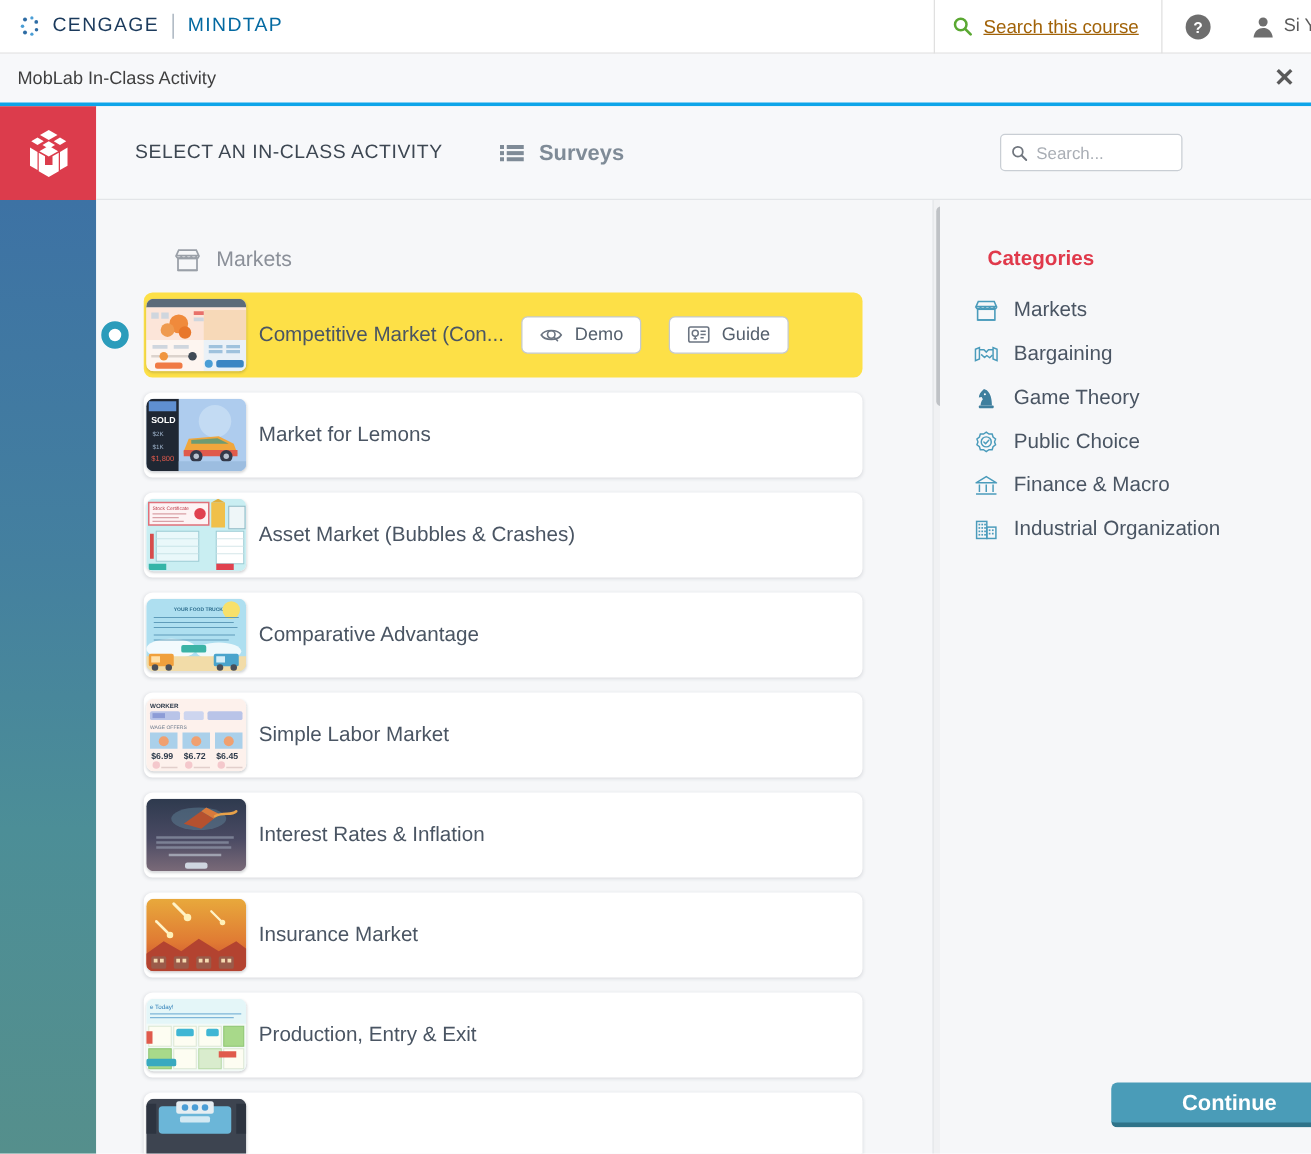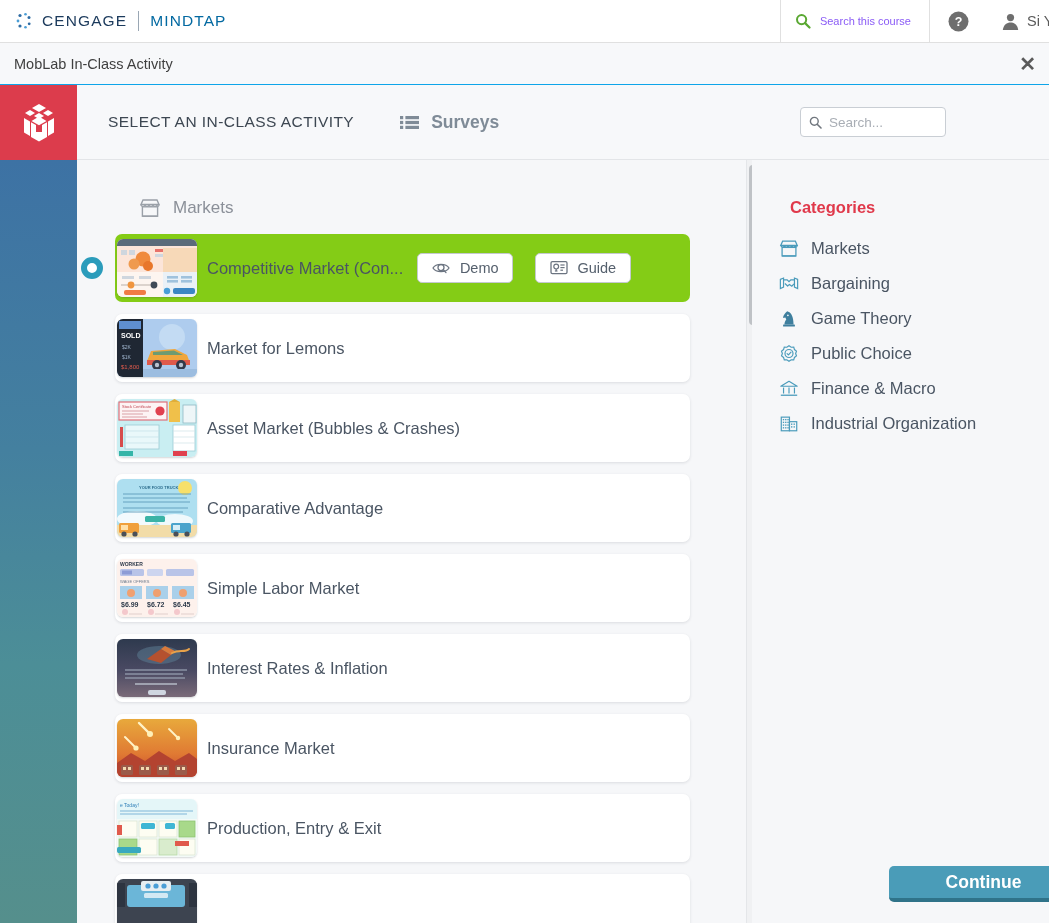--- a/index.html
+++ b/index.html
@@ -29,37 +29,37 @@
   .brand-mindtap {
     font-size: 15.5px; letter-spacing: 1.1px; color: #0369a1; font-weight: 400;
   }
   .cengage-right {
     margin-left: auto; display: flex; align-items: stretch; height: 43px;
   }
   .course-search {
     display: flex; align-items: center; padding: 0 18px 0 14px;
     border-left: 1px solid #e0e0e0; cursor: pointer;
   }
-  .course-search .lbl { font-size: 11px; color: #8b5cf6; margin-left: 9px; }
+  .course-search .lbl { font-size: 15px; color: #a16207; margin-left: 9px; text-decoration: underline; }
   .help-cell {
     display: flex; align-items: center; justify-content: center;
     width: 58px; border-left: 1px solid #e0e0e0; cursor: pointer;
   }
   .user-cell {
     display: flex; align-items: center; padding-left: 14px; width: 62px;
     overflow: hidden; cursor: pointer;
   }
   .user-cell .uname {
     font-size: 14.5px; color: #5a5a5a; margin-left: 7px; white-space: nowrap;
   }
 
   
   .activity-bar {
     position: absolute; left: 0; top: 43px; width: 1049px; height: 42px;
-    background: #f7f8fa; border-bottom: 1px solid #0ea5e9;
+    background: #f7f8fa; border-bottom: 3px solid #0ea5e9;
     display: flex; align-items: center;
   }
   .activity-title {
     margin-left: 14px; font-size: 14.5px; color: #3f3f3f;
   }
   .close-x {
     margin-left: auto; margin-right: 13px; cursor: pointer;
     font-size: 20px; color: #5a5a5a; line-height: 1; font-weight: 600;
   }
 
@@ -128,21 +128,21 @@
   }
   .game-list { margin-top: 16px; }
   .game-row {
     position: relative; margin: 0 0 0 38px; width: 575px; height: 68px;
     background: #ffffff; border-radius: 7px;
     box-shadow: 0 1px 3px rgba(40,50,60,.13);
     display: flex; align-items: center; cursor: pointer;
   }
   .game-row + .game-row { margin-top: 12px; }
   .game-row.selected {
-    background: #84cc16; box-shadow: none;
+    background: #fde047; box-shadow: none;
   }
   .radio-ring {
     position: absolute; left: -34px; top: 50%; transform: translateY(-50%);
     width: 22px; height: 22px; border-radius: 50%;
     border: 6px solid #2b9cbb; background: #ffffff;
   }
   .thumb {
     position: absolute; left: 2px; top: 50%; transform: translateY(-50%);
     width: 80px; height: 58px; border-radius: 6px; overflow: hidden;
     box-shadow: 0 1px 2px rgba(40,50,60,.2);

